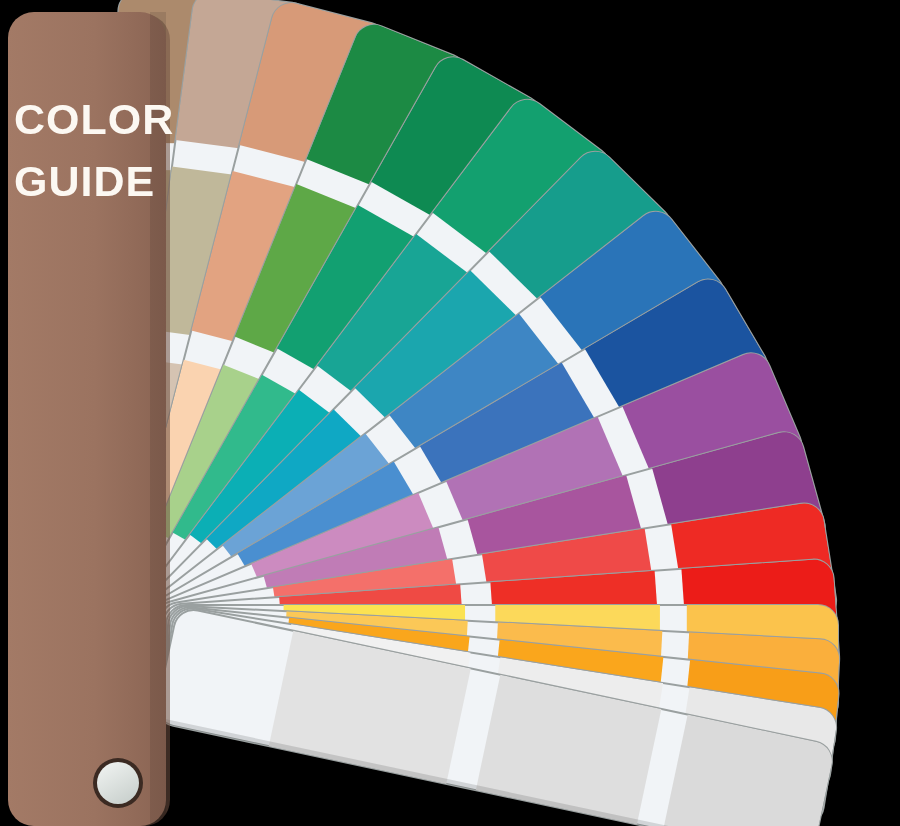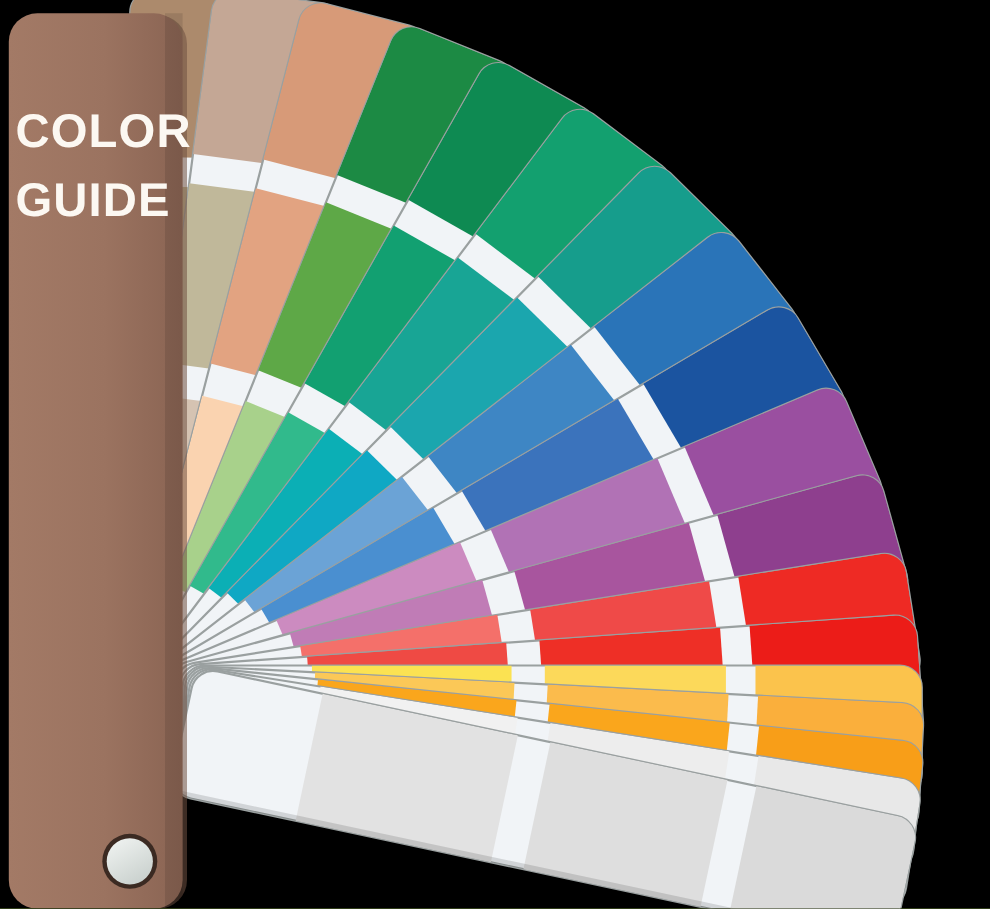--- a/index.html
+++ b/index.html
@@ -1,19 +1,19 @@
 <!DOCTYPE html>
 <html><head>
 <meta charset="utf-8">
 <title>Color Guide Fan Deck</title>
 <style>
   html,body{margin:0;padding:0;background:#000;}
   body{width:900px;height:826px;overflow:hidden;
        font-family:"Liberation Sans",sans-serif;}
-  #stage{position:relative;width:900px;height:826px;background:#bef264;}
+  #stage{position:relative;width:900px;height:826px;background:#0f766e;}
   #stage svg{display:block;}
   .handle-text{
     font-family:"Liberation Sans",sans-serif;
     font-weight:bold;
     font-size:43px;
     letter-spacing:1px;
     fill:#FCF8F2;
     paint-order:stroke;
   }
 </style>

